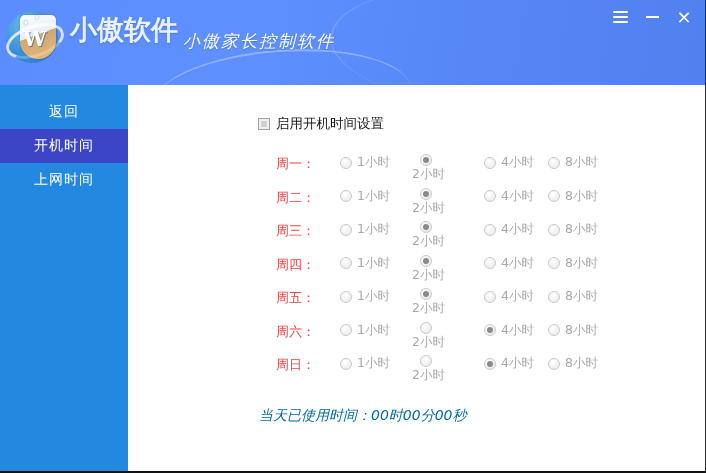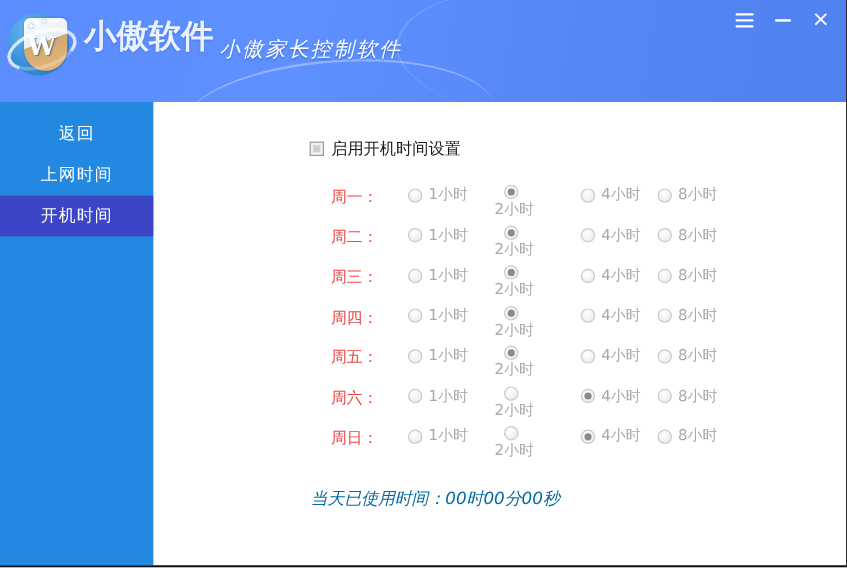--- a/index.html
+++ b/index.html
@@ -334,25 +334,25 @@
       <div class="win-btn">
         <span class="xmark">×</span>
       </div>
     </div>
   </div>
 
   <div class="sidebar">
     <div class="side-item">
       <span>返回</span>
     </div>
+    <div class="side-item active">
+      <span>开机时间</span>
+    </div>
     <div class="side-item">
       <span>上网时间</span>
-    </div>
-    <div class="side-item active">
-      <span>开机时间</span>
     </div>
   </div>
 
   <div class="main">
 
     <div class="enable-row">
       <span class="chk"></span>
       <span class="enable-label">启用开机时间设置</span>
     </div>
 

